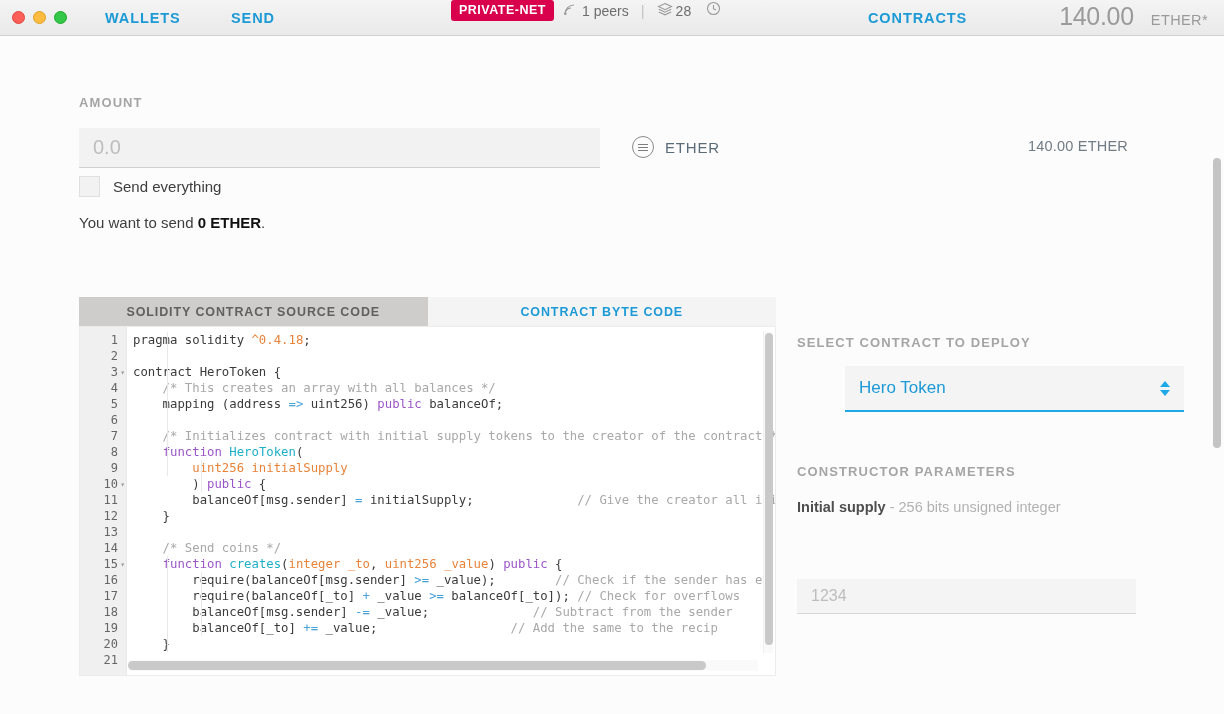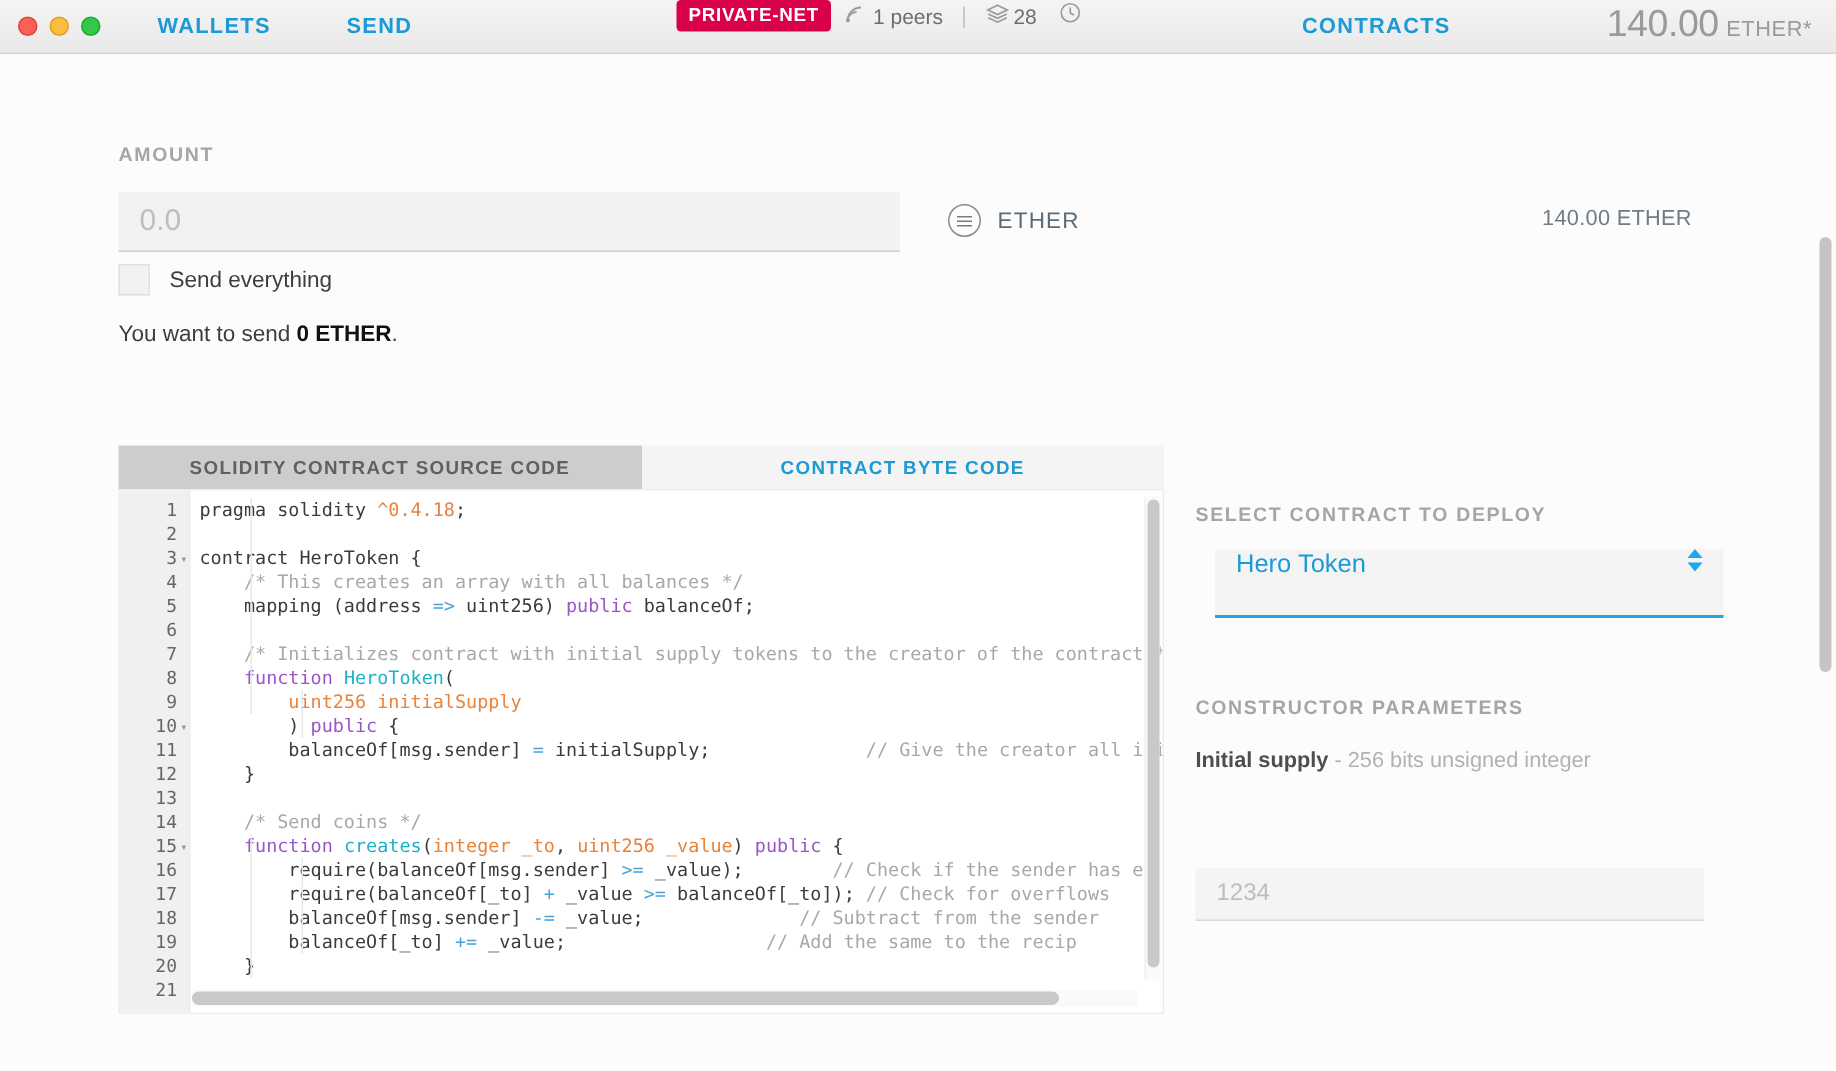--- a/index.html
+++ b/index.html
@@ -57,21 +57,21 @@
   .divider-v { color: #c4c4c4; font-size: 15px; padding: 0 3px; }
   .blocks { display: flex; align-items: center; gap: 3px; color: #6d6d6d; font-size: 14px; }
   .clock-ic { margin-left: 6px; }
 
   .balance-top {
     position: absolute; right: 16px; top: 2px;
     color: #9a9a9a;
     display: flex; align-items: baseline; gap: 5px;
   }
   .balance-top .amt { font-size: 25px; letter-spacing: -0.3px; }
-  .balance-top .unit { font-size: 14.5px; letter-spacing: 0.4px; }
+  .balance-top .unit { font-size: 14.5px; letter-spacing: 0.4px; margin-left: 12px; }
 
   
   .page { position: relative; height: 678px; background: #fcfcfc; }
 
   .label-cap {
     color: #a5a5a5;
     font-size: 13px;
     font-weight: bold;
     letter-spacing: 1.1px;
   }
@@ -213,25 +213,25 @@
   }
   .hscroll i {
     display: block; position: absolute; left: 0; top: 1px;
     width: 578px; height: 9px;
     background: #c9c9c9; border-radius: 5px;
   }
 
   
   .rp-label1 { position: absolute; left: 797px; top: 299px; }
   .select-wrap {
-    position: absolute; left: 810px; top: 330px;
+    position: absolute; left: 845px; top: 330px;
     width: 339px; height: 46px;
     background: #f4f4f4;
     border-bottom: 2px solid #1fa8e8;
-    display: flex; align-items: flex-start;
+    display: flex; align-items: center;
     padding: 0 14px;
     cursor: pointer;
   }
   .select-val { color: #1c9ad6; font-size: 17px; flex: 1; }
   .stepper { display: flex; flex-direction: column; gap: 3px; }
   .stepper i {
     display: block;
     width: 0; height: 0;
     border-left: 5px solid transparent;
     border-right: 5px solid transparent;

